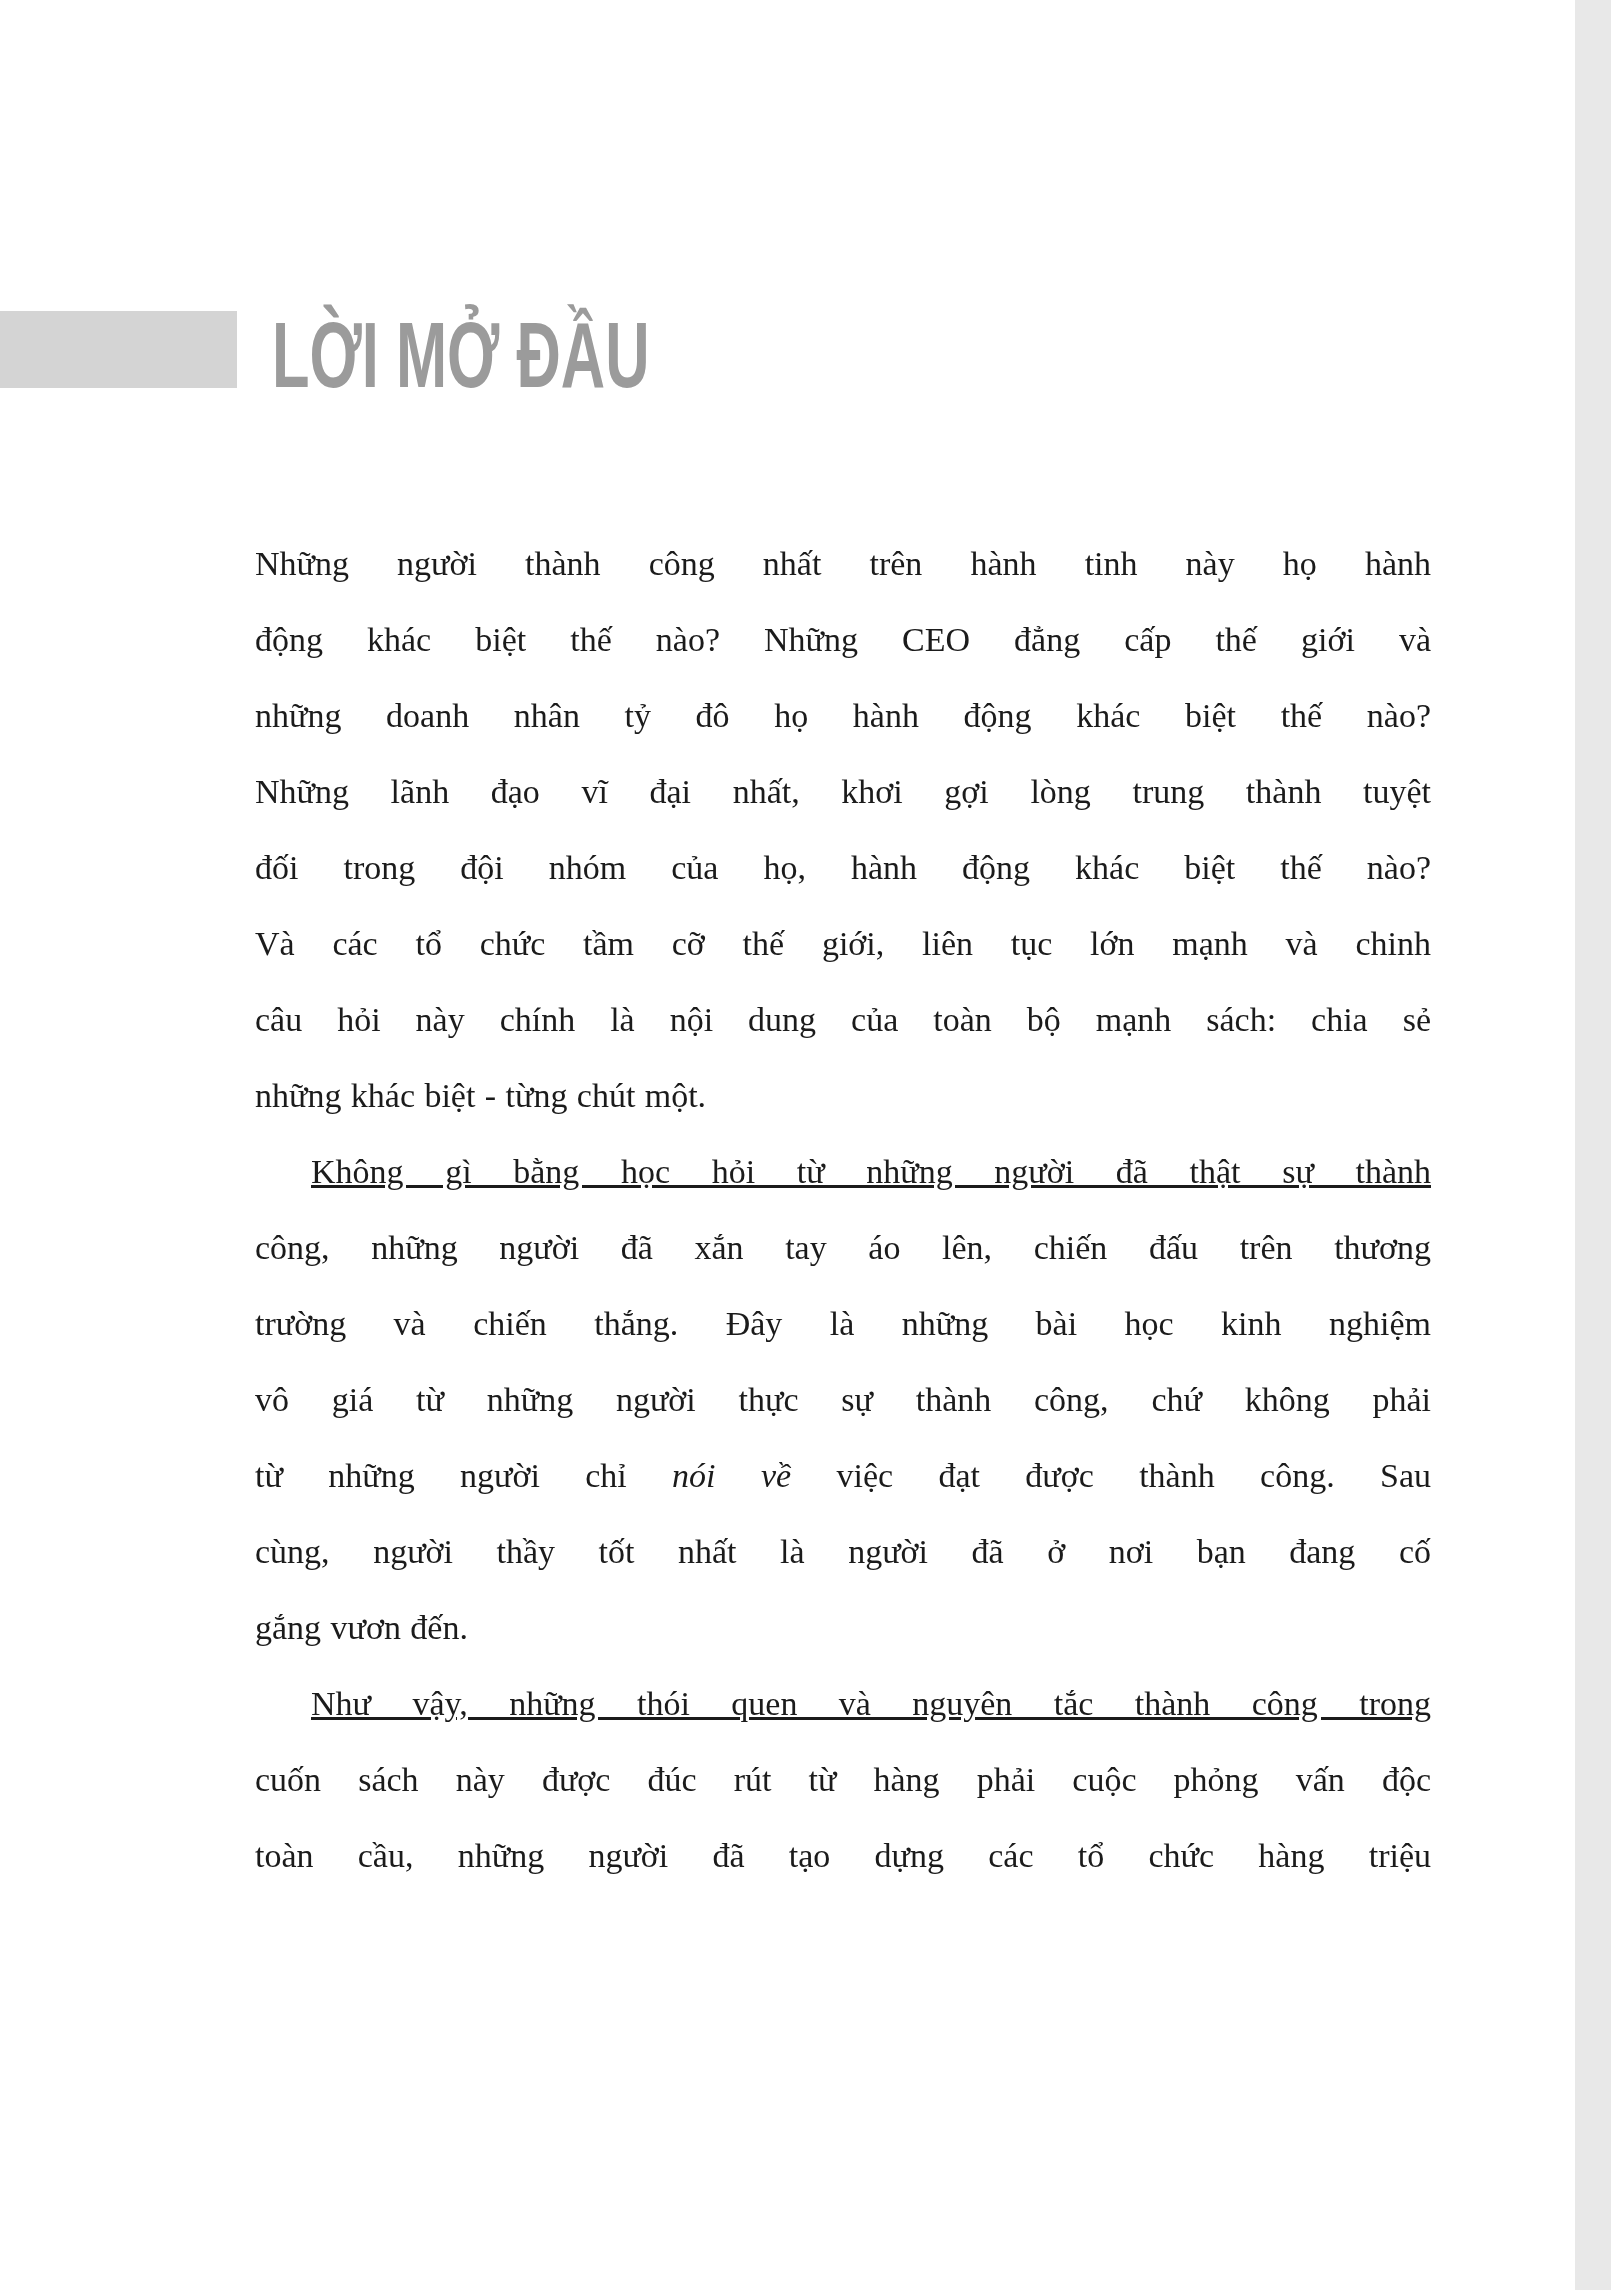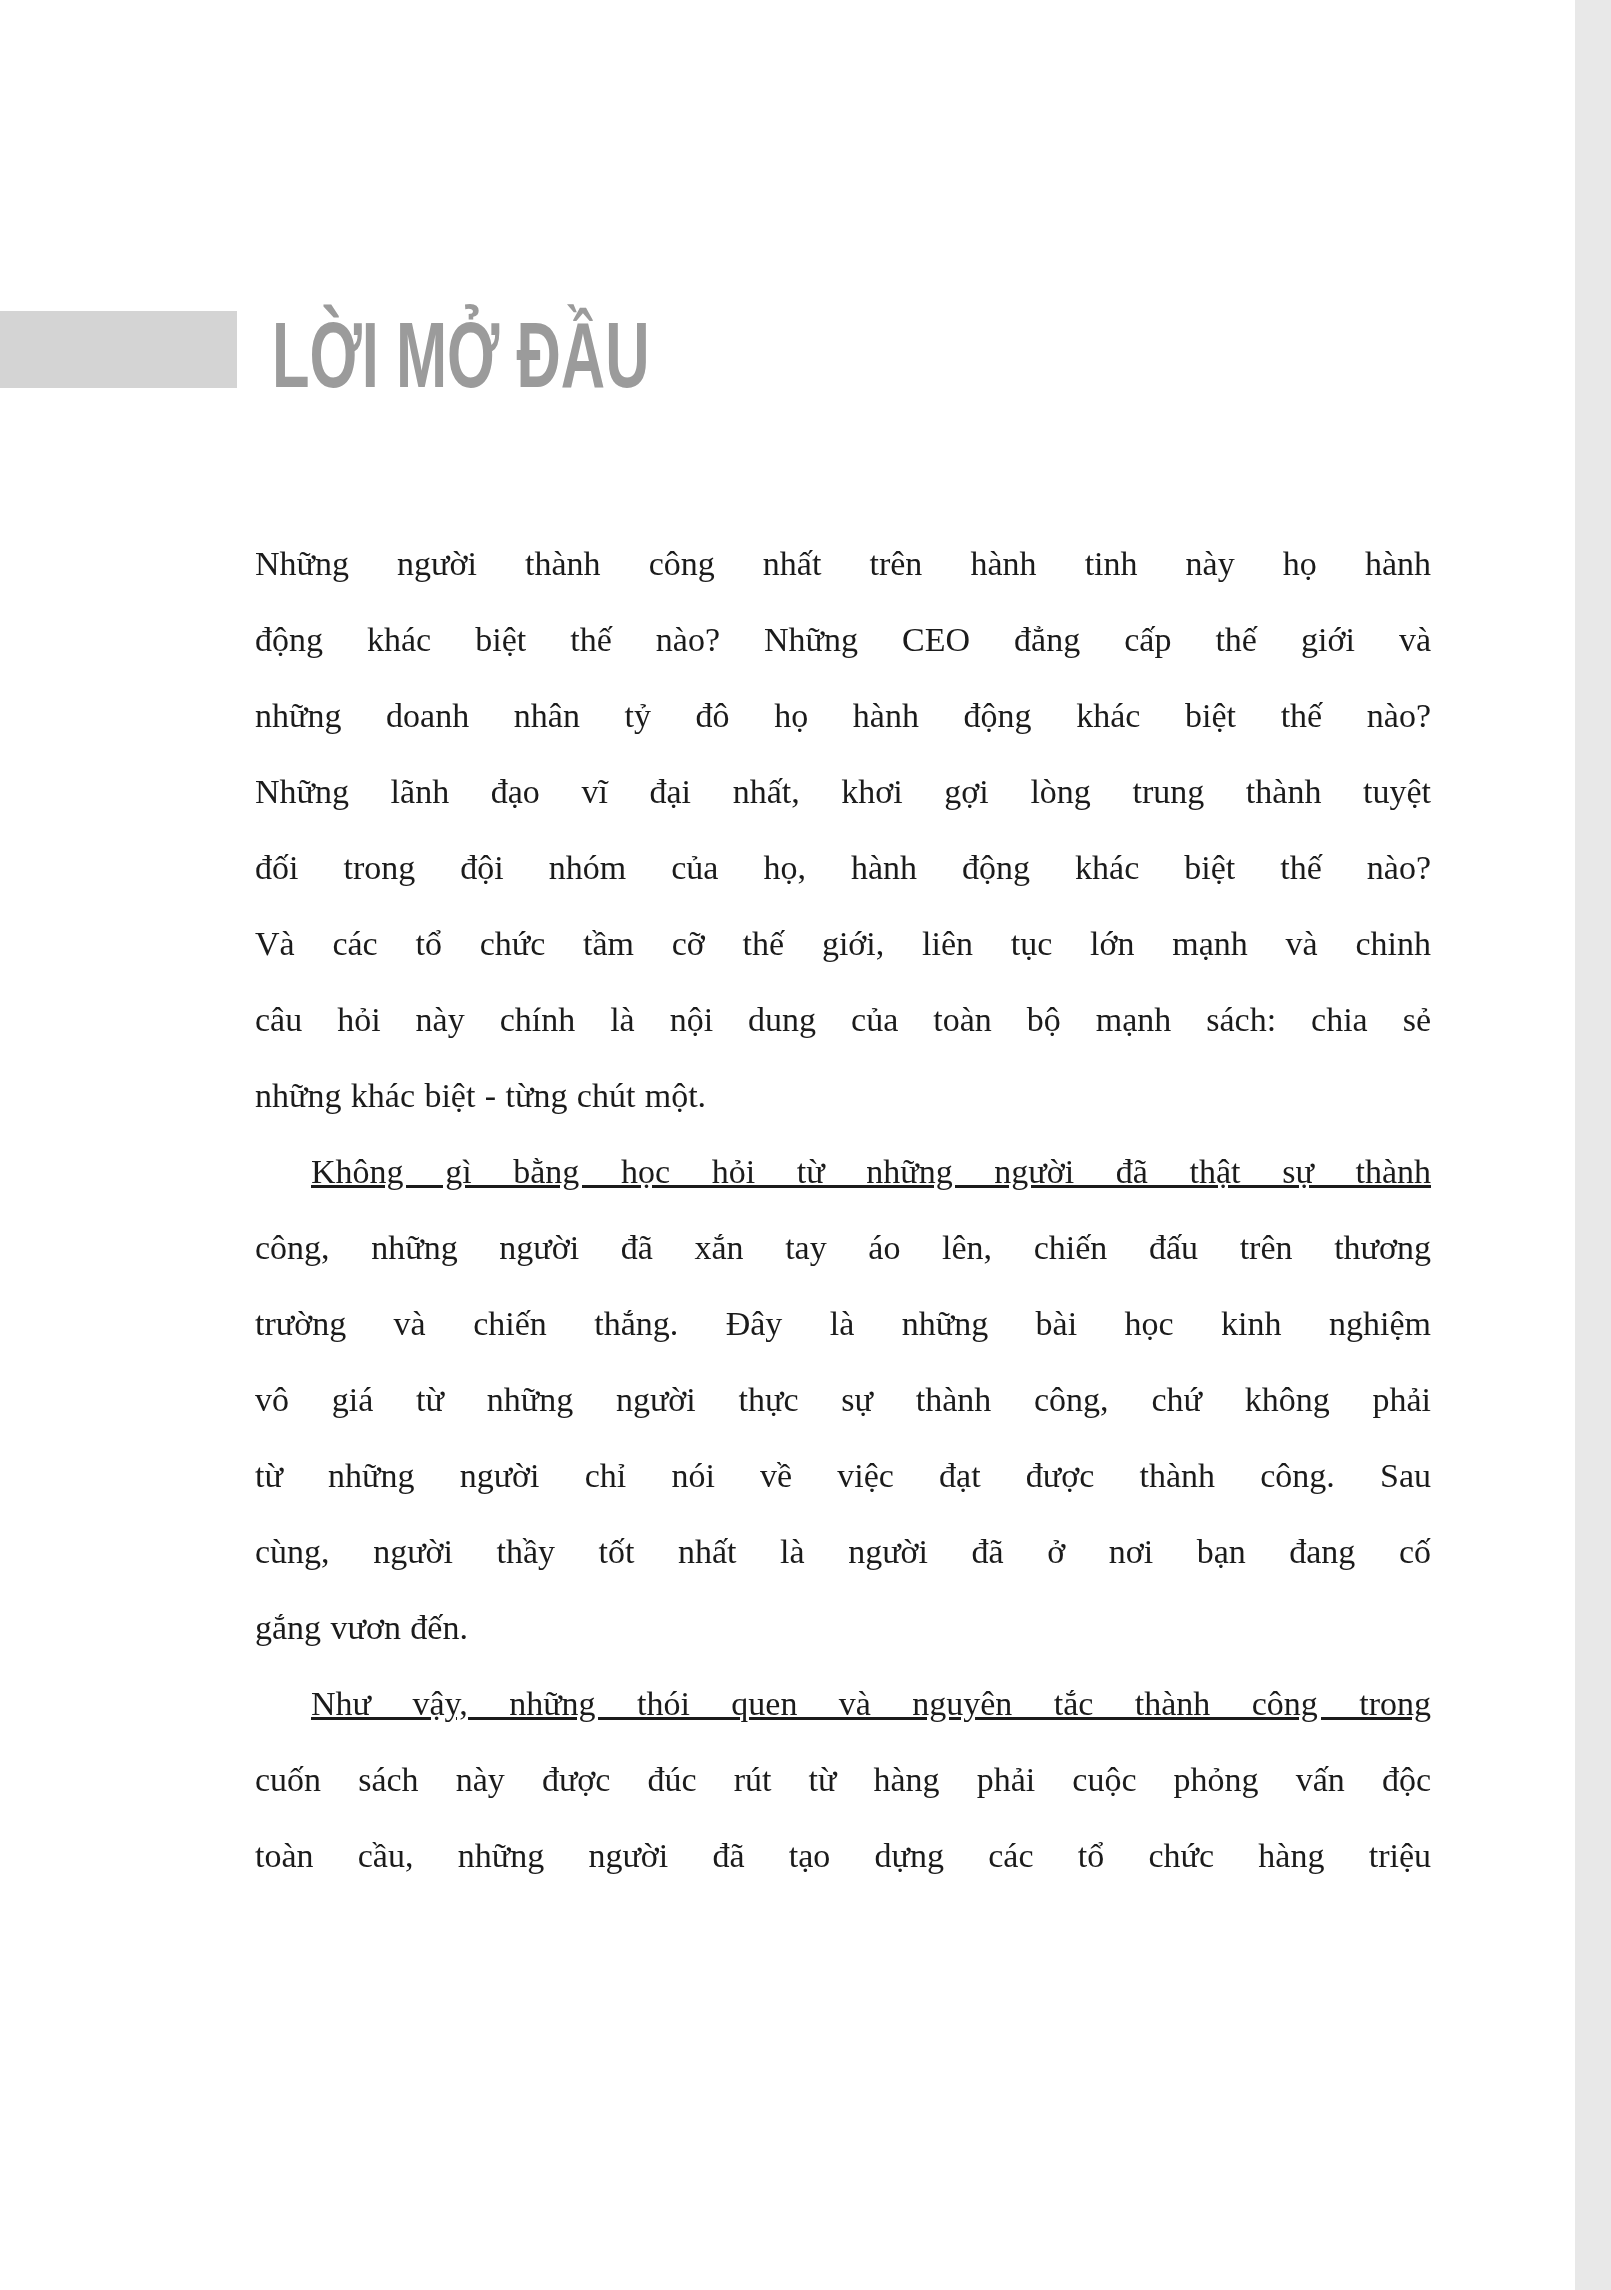--- a/index.html
+++ b/index.html
@@ -56,21 +56,21 @@
     text-align-last: justify;
     word-spacing: 0.9px;
   }
   .text-line.flush-left {
     text-align-last: left;
   }
   .text-line.indent {
     text-indent: 56px;
     text-decoration: underline;
   }
-  .italic-phrase { }
+  .italic-phrase { font-style: italic; }
 </style>
 </head>
 <body>
 
 <div class="page">
   <div class="accent-bar"></div>
   <h1 class="page-heading">LỜI MỞ ĐẦU</h1>
   <div class="body-text">
       <div class="paragraph">
         <div class="text-line"><span>Những người thành công nhất trên hành tinh này họ hành</span></div>

